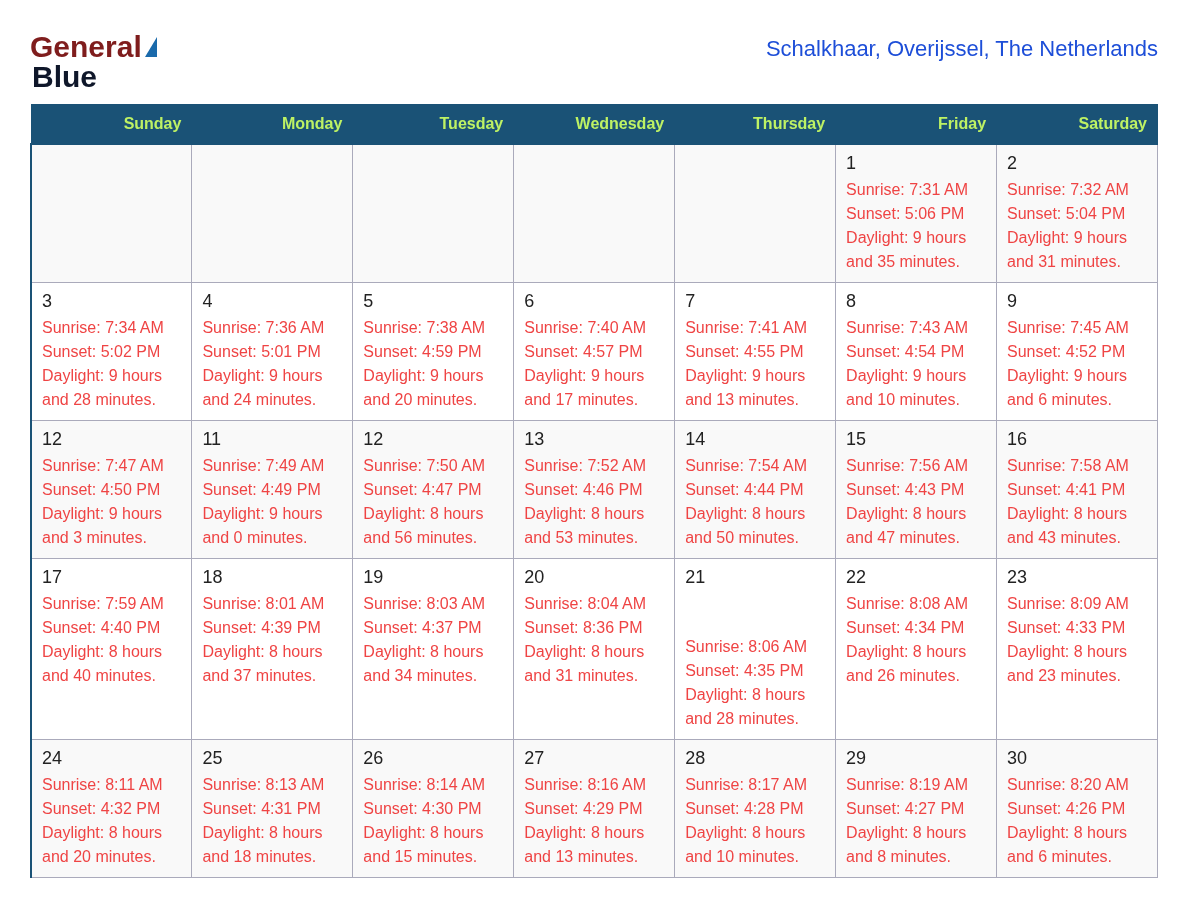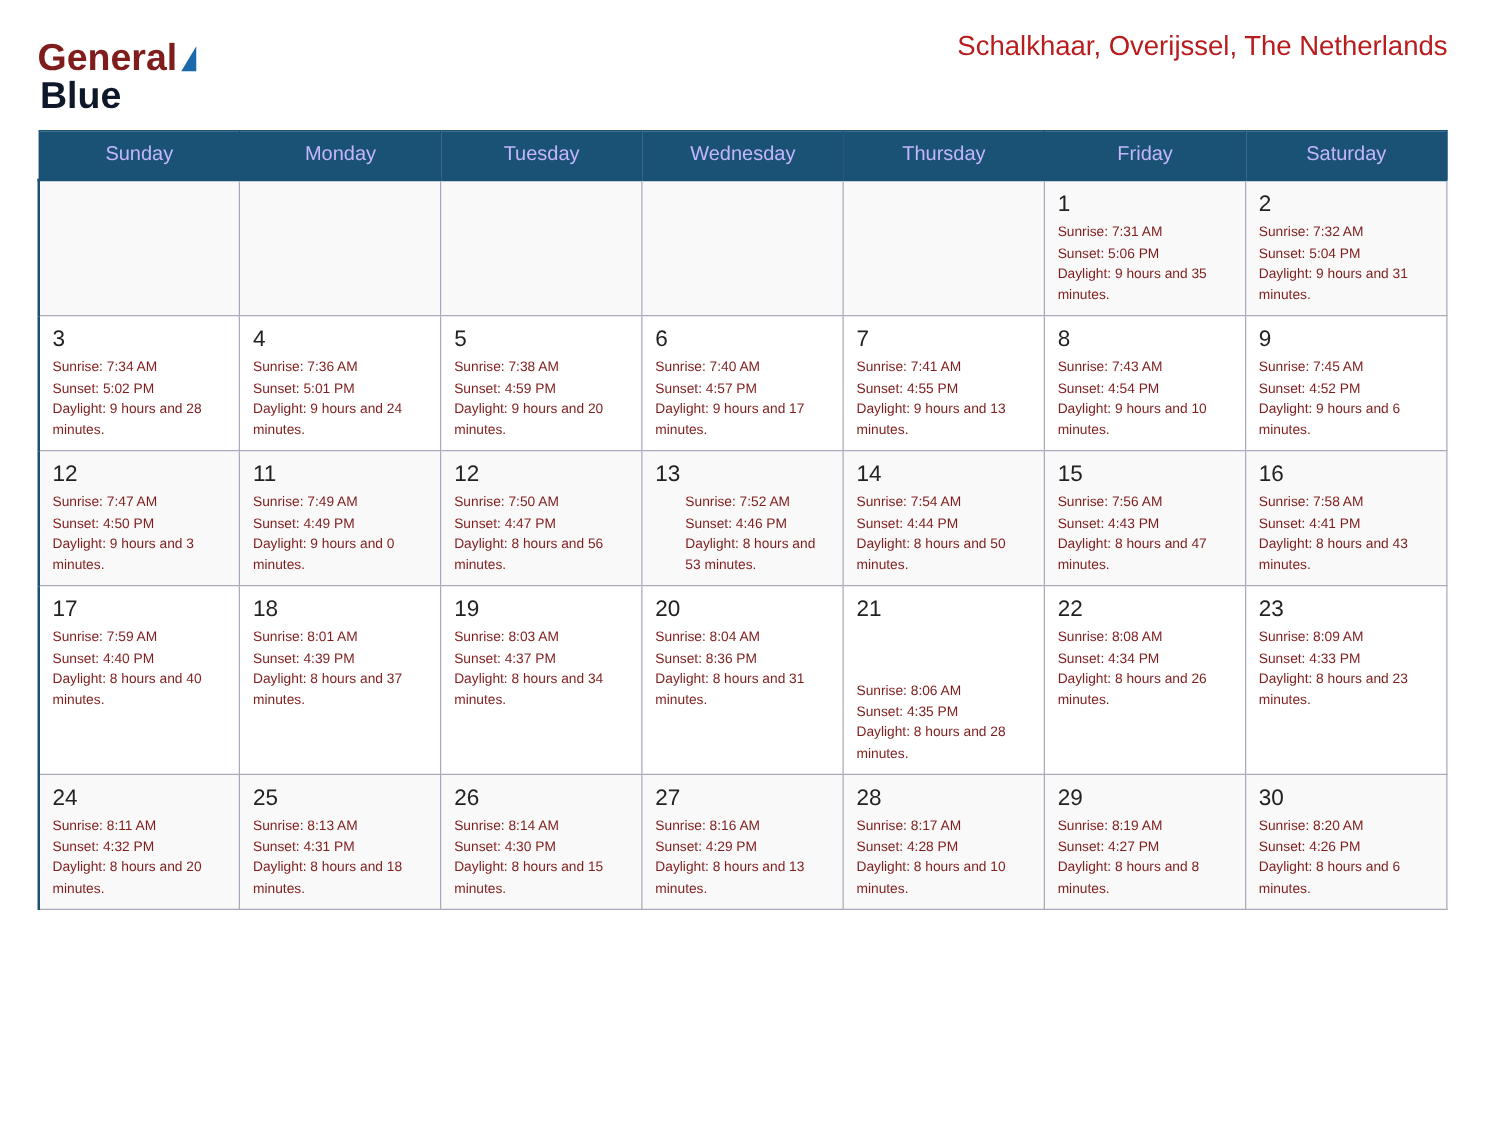--- a/index.html
+++ b/index.html
@@ -27,57 +27,57 @@
       text-align: right;
     }
     .month-title {
       font-size: 52px;
       font-weight: normal;
       color: #222;
       line-height: 1.1;
     }
     .location-title {
       font-size: 22px;
-      color: #b91c1c;
-      margin-top: 4px;
+      color: #1d4ed8;
+      margin-top: 16px;
     }
     .calendar-table {
       width: 100%;
       border-collapse: collapse;
       margin-top: 10px;
     }
     .calendar-table th {
       background-color: #1a5276;
-      color: #c4b5fd;
+      color: #bef264;
       padding: 10px 10px;
       font-size: 16px;
-      font-weight: normal;
-      text-align: center;
+      font-weight: bold;
+      text-align: right;
       border: 1px solid #1a5276;
     }
     .calendar-table td {
       vertical-align: top;
       padding: 8px 10px;
       border: 1px solid #aab;
       width: 14.28%;
       min-height: 100px;
       font-size: 13px;
       color: #333;
     }
     .day-number {
       font-size: 18px;
       font-weight: normal;
       color: #222;
       display: block;
       margin-bottom: 4px;
     }
     .day-info {
-      font-size: 11px;
+      font-size: 16px;
       line-height: 1.5;
-      color: #7f1d1d;
+      color: #ef4444;
     }
     .calendar-table tr td {
       background: #fff;
     }
     .calendar-table tbody tr:nth-child(odd) td {
       background: #f9f9f9;
     }
     .calendar-table tbody tr td:first-child {
       border-left: 2px solid #1a5276;
     }
@@ -199,21 +199,21 @@
 Daylight: 9 hours and 0 minutes.</div>
         </td>
         <td>
           <span class="day-number">12</span>
           <div class="day-info" style="white-space: pre-line;">Sunrise: 7:50 AM
 Sunset: 4:47 PM
 Daylight: 8 hours and 56 minutes.</div>
         </td>
         <td>
           <span class="day-number">13</span>
-          <div class="day-info" style="white-space: pre-line; margin-left: 24px;">Sunrise: 7:52 AM
+          <div class="day-info" style="white-space: pre-line;">Sunrise: 7:52 AM
 Sunset: 4:46 PM
 Daylight: 8 hours and 53 minutes.</div>
         </td>
         <td>
           <span class="day-number">14</span>
           <div class="day-info" style="white-space: pre-line;">Sunrise: 7:54 AM
 Sunset: 4:44 PM
 Daylight: 8 hours and 50 minutes.</div>
         </td>
         <td>

